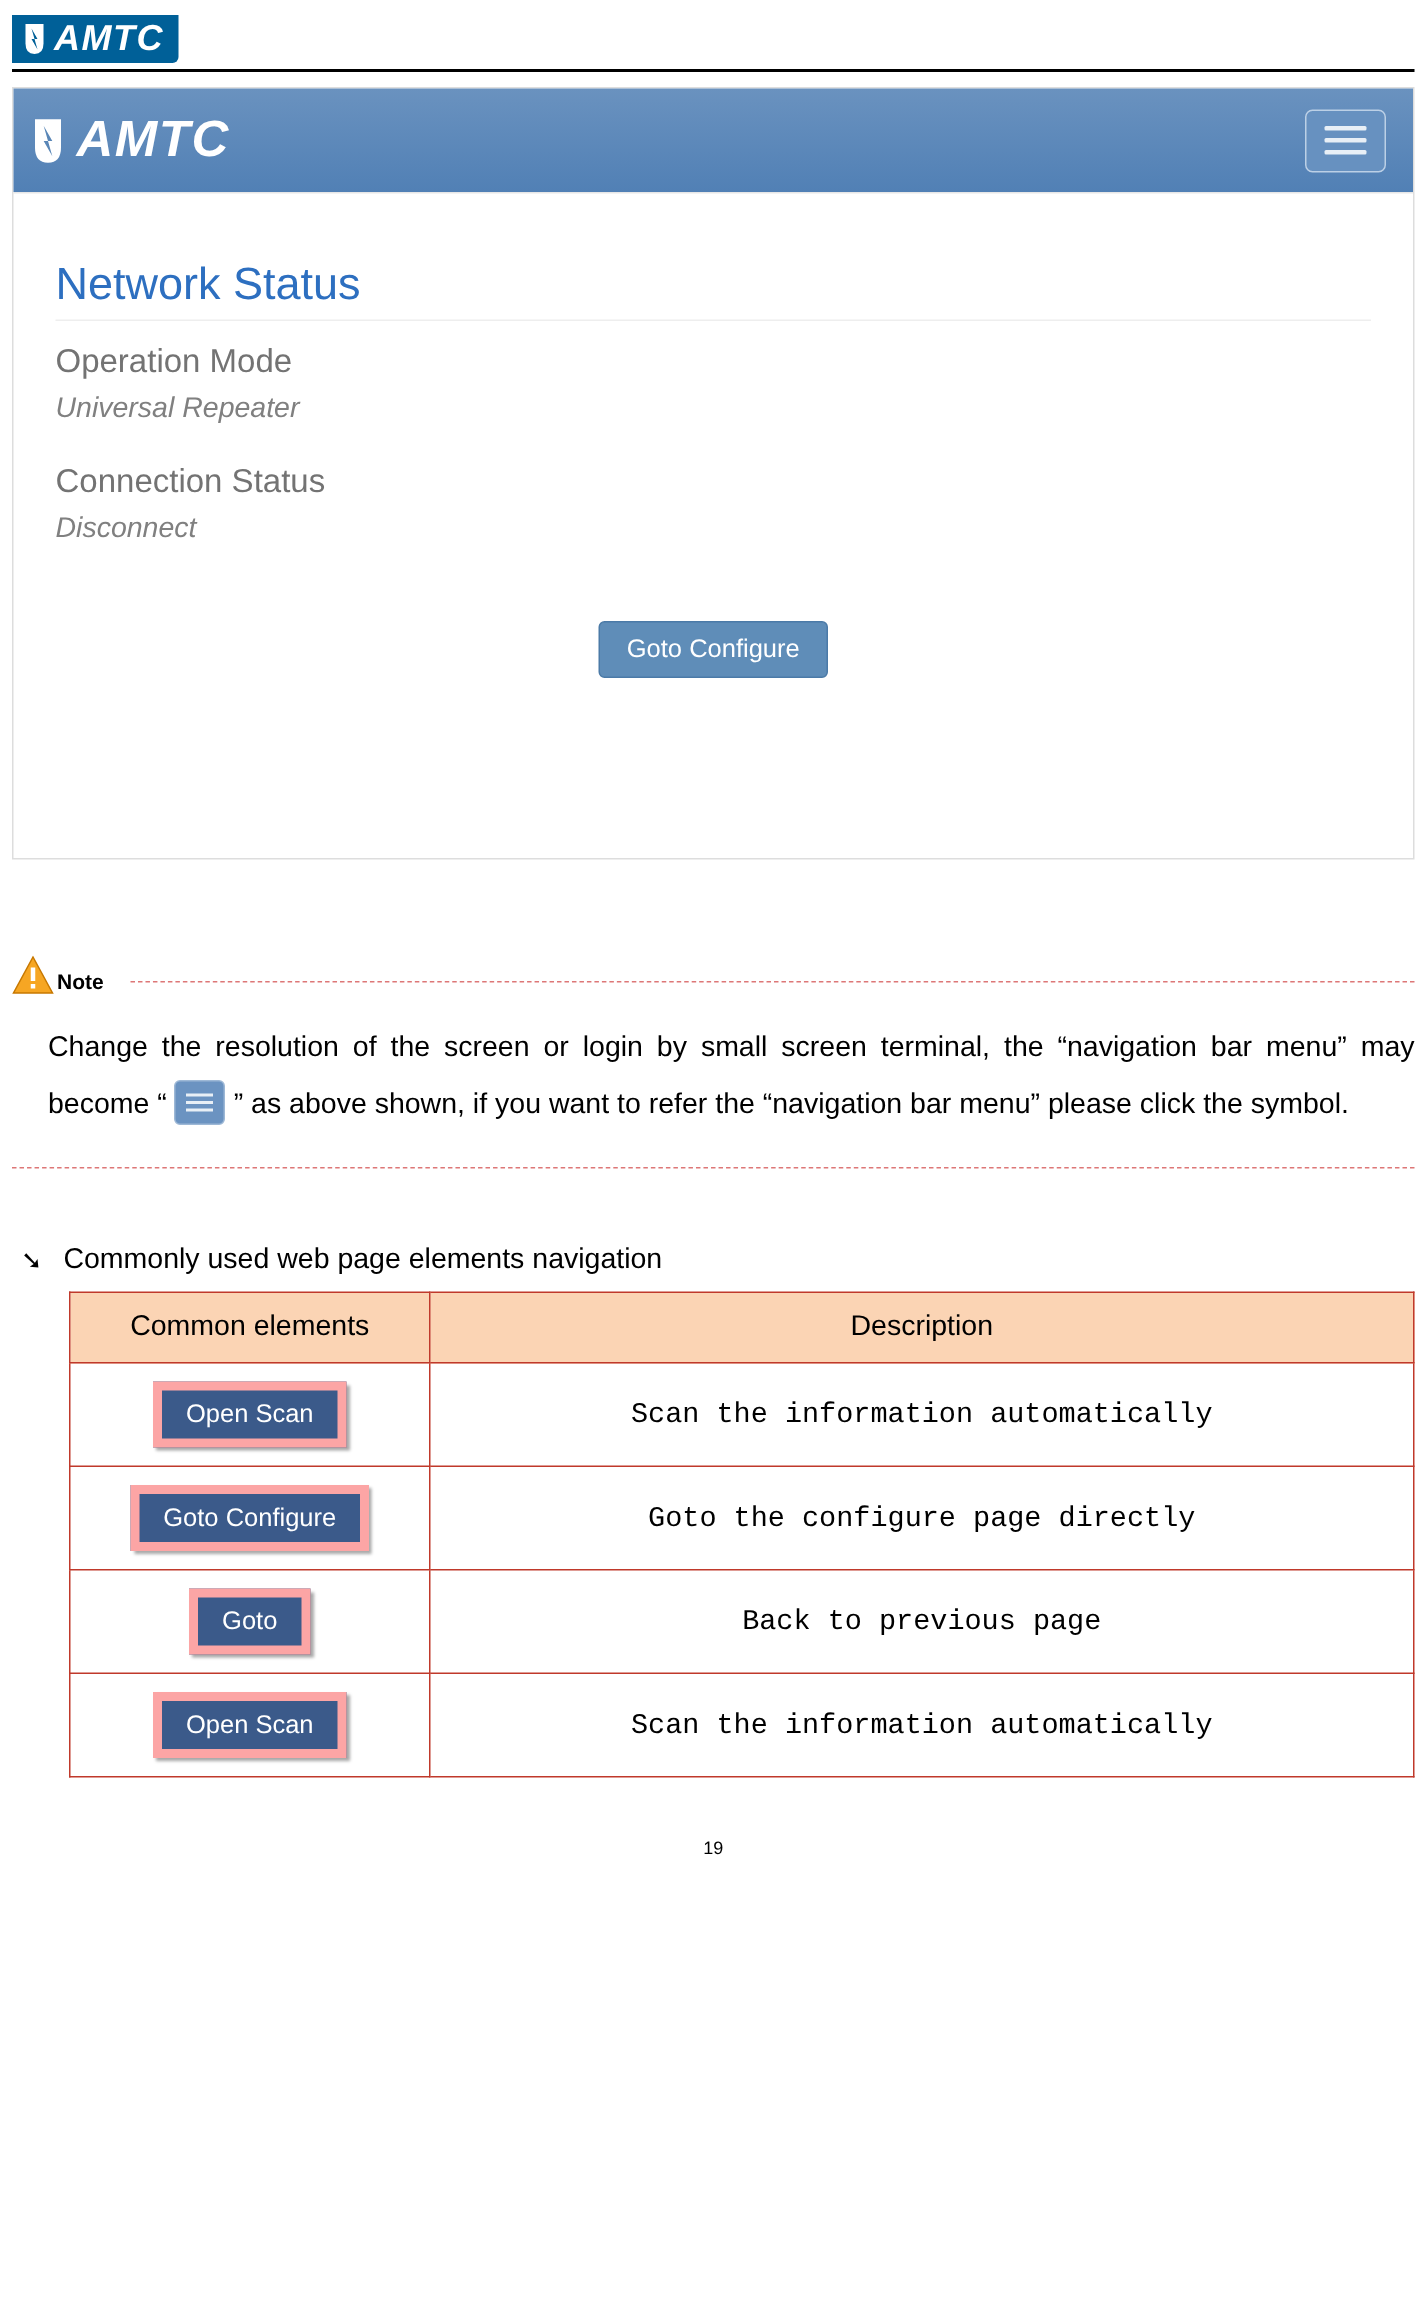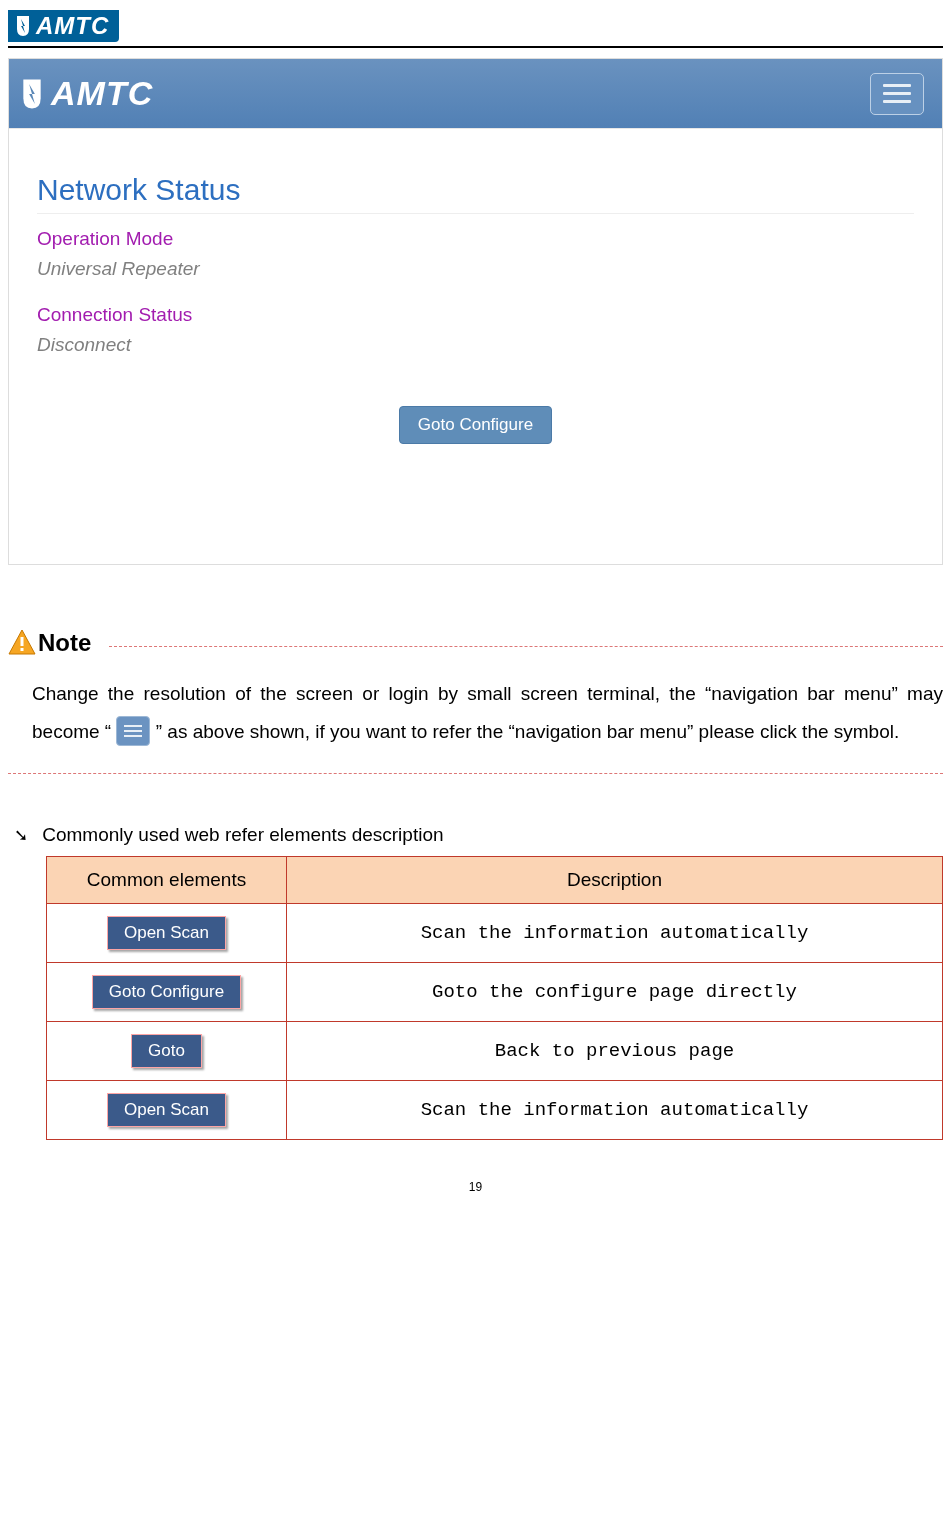--- a/index.html
+++ b/index.html
@@ -84,22 +84,22 @@
   }
   .section-title {
     color: #2d6fc0;
     font-size: 30px;
     font-weight: normal;
     margin: 20px 0 14px 0;
     border-bottom: 1px solid #eee;
     padding-bottom: 6px;
   }
   .field-label {
-    color: #a21caf;
-    font-size: 19px;
+    color: #737373;
+    font-size: 22px;
     margin: 14px 0 8px 0;
   }
   .field-value {
     color: #808080;
     font-size: 19px;
     margin-bottom: 16px;
     font-style: italic;
   }
   .btn-primary {
     display: inline-block;
@@ -122,21 +122,21 @@
   }
   .warn-icon {
     width: 28px;
     height: 26px;
     margin-right: 2px;
     position: relative;
     top: 4px;
   }
   .note-label {
     font-weight: bold;
-    font-size: 24px;
+    font-size: 14px;
     margin-right: 18px;
   }
   .dashed-line {
     flex: 1;
     border-top: 1.5px dashed #d77;
     position: relative;
     top: -4px;
   }
   .note-text {
     font-size: 19px;
@@ -203,21 +203,21 @@
   table.elements td.desc-cell {
     text-align: center;
     font-family: Liberation Mono, monospace;
   }
   .blue-btn {
     display: inline-block;
     background: #3b5a8a;
     color: #fff;
     padding: 6px 16px;
     font-size: 17px;
-    border: 1px solid #fca5a5;
+    border: 6px solid #fca5a5;
     box-shadow: 2px 2px 2px rgba(0,0,0,0.35);
     cursor: pointer;
   }
   .page-num {
     text-align: center;
     font-size: 12px;
     margin-top: 40px;
   }
 </style>
 </head>
@@ -277,21 +277,21 @@
       <span></span>
       <span></span>
   </span>
   <span>” as above shown, if you want to refer the “navigation bar menu” please click the symbol.</span>
 </p>
 
 <div class="full-dashed"></div>
 
 <div class="bullet-heading">
   <span class="arrow-icon">➘</span>
-  <span>Commonly used web refer elements description</span>
+  <span>Commonly used web page elements navigation</span>
 </div>
 
 <table class="elements">
   <thead>
     <tr>
       <th>Common elements</th>
       <th>Description</th>
     </tr>
   </thead>
   <tbody>

